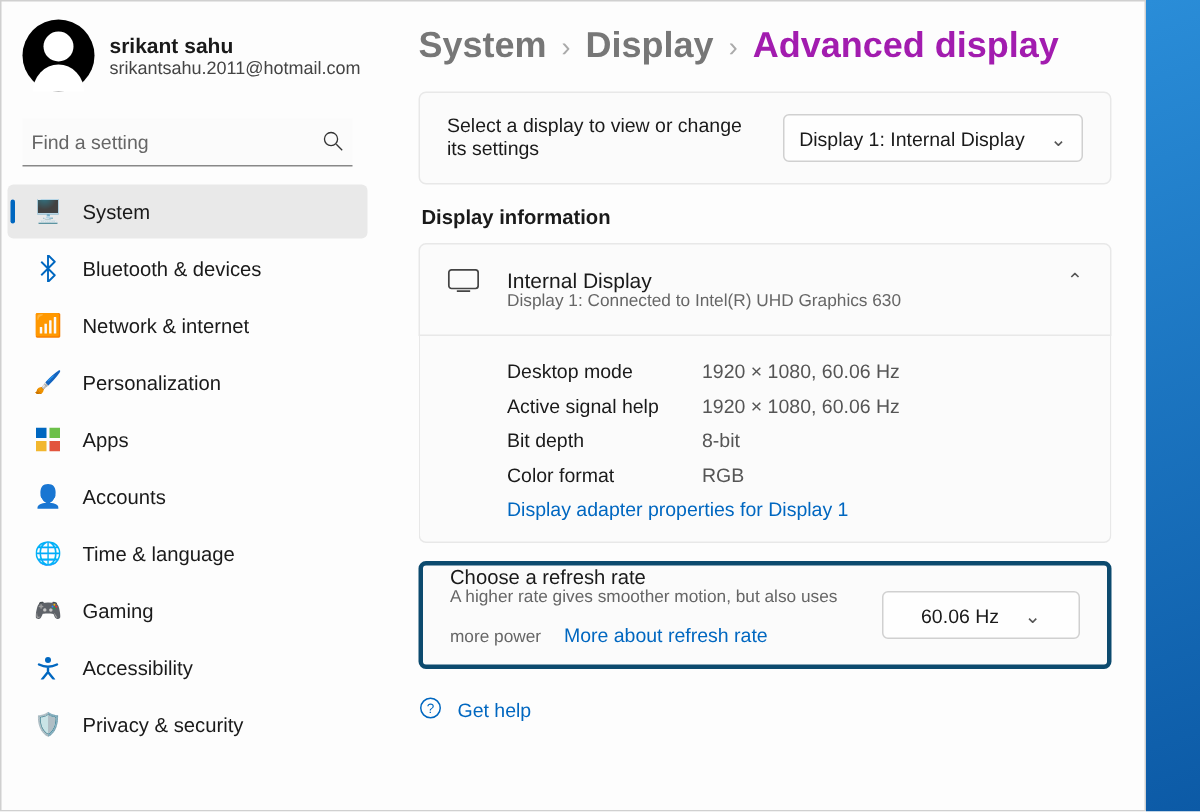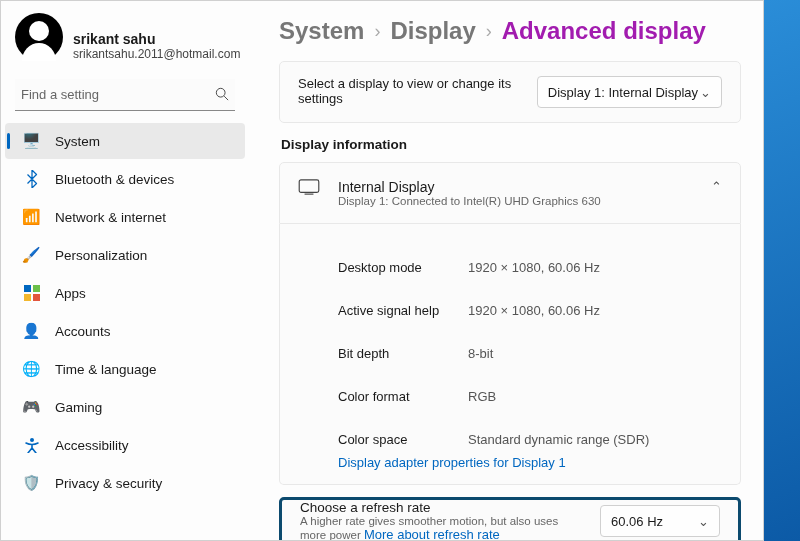--- a/index.html
+++ b/index.html
@@ -6,21 +6,21 @@
     body { font-family: "Segoe UI", Arial, sans-serif; font-size: 13px; color: #1a1a1a; background: #f9f9f9; width: 800px; height: 541px; overflow: hidden; position: relative; }
     .window { width: 764px; height: 541px; background: #fdfdfd; border: 1px solid #d0d0d0; overflow: hidden; display: flex; flex-direction: column; }
     .titlebar { height: 30px; display: flex; align-items: center; padding: 0 6px; }
     .back { width: 24px; height: 24px; display: flex; align-items: center; justify-content: center; cursor: pointer; }
     .title { font-size: 12px; margin-left: 10px; flex: 1; }
     .winctrls { display: flex; gap: 0; }
     .winbtn { width: 44px; height: 28px; display: flex; align-items: center; justify-content: center; cursor: pointer; color: #333; }
     .winbtn svg { width: 10px; height: 10px; }
     .body { flex: 1; display: flex; overflow: hidden; }
     .sidebar { width: 250px; padding: 8px 6px 0 4px; display: flex; flex-direction: column; overflow-y: auto; }
-    .profile { display: flex; align-items: flex-end; padding: 4px 10px 10px 10px; }
+    .profile { display: flex; align-items: center; padding: 4px 10px 10px 10px; }
     .avatar { width: 48px; height: 48px; border-radius: 50%; background: #000; position: relative; margin-right: 10px; flex-shrink: 0; }
     .avatar::before { content:""; position:absolute; width:20px; height:20px; background:#fff; border-radius:50%; top:8px; left:14px; }
     .avatar::after { content:""; position:absolute; width:34px; height:18px; background:#fff; border-radius:50% 50% 0 0 / 100% 100% 0 0; bottom:0; left:7px; }
     .pname { font-size: 14px; font-weight: 600; }
     .pemail { font-size: 12px; color: #444; }
     .search { margin: 8px 10px 12px 10px; position: relative; }
     .search input { width: 100%; height: 32px; border: none; border-bottom: 1px solid #888; background: #fbfbfb; padding: 0 28px 0 6px; font-size: 13px; outline: none; }
     .search input::placeholder { color: #666; }
     .search .sicon { position: absolute; right: 6px; top: 8px; color: #333; }
     .nav { display: flex; flex-direction: column; gap: 2px; }
@@ -28,31 +28,31 @@
     .nav-item.active { background: #e9e9e9; }
     .nav-item.active::before { content:""; position:absolute; left:2px; top:10px; width:3px; height:16px; background:#0067c0; border-radius:2px; }
     .nav-icon { width: 18px; height: 18px; margin-right: 14px; display: flex; align-items: center; justify-content: center; font-size: 15px; }
     .main { flex: 1; padding: 16px 22px 0 28px; overflow-y: auto; }
     .crumbs { font-size: 24px; font-weight: 600; color: #777; display: flex; align-items: center; gap: 10px; margin-bottom: 16px; }
     .crumbs .cur { color: #a21caf; text-align: center; }
     .crumbs .sep { font-weight: normal; color: #aaa; font-size: 18px; }
     .card { background: #fbfbfb; border: 1px solid #e8e8e8; border-radius: 5px; padding: 14px 18px; margin-bottom: 14px; }
     .selrow { display: flex; align-items: flex-start; justify-content: space-between; gap: 18px; }
     .sellabel { font-size: 13px; flex: 1; }
-    .dropdown { height: 32px; border: 1px solid #d0d0d0; border-radius: 4px; background: #fefefe; display: flex; align-items: center; padding: 0 10px; font-size: 13px; gap: 2px; cursor: pointer; }
+    .dropdown { height: 32px; border: 1px solid #d0d0d0; border-radius: 4px; background: #fefefe; display: flex; align-items: center; padding: 0 10px; font-size: 13px; gap: 17px; cursor: pointer; }
     .dropdown .chev { color: #555; }
     .section-label { font-size: 13.5px; font-weight: 700; margin: 6px 0 10px 2px; }
     .expand { display: flex; align-items: flex-start; padding: 16px 18px; background: #fbfbfb; border: 1px solid #e8e8e8; border-radius: 5px 5px 0 0; cursor: pointer; }
     .exp-icon { width: 22px; margin-right: 18px; color: #444; }
     .exp-body { flex: 1; }
     .exp-title { font-size: 14px; }
     .exp-sub { font-size: 11.5px; color: #666; }
     .exp-chev { color: #555; }
     .details { background: #fbfbfb; border: 1px solid #e8e8e8; border-top: none; border-radius: 0 0 5px 5px; padding: 12px 18px 14px 58px; margin-bottom: 12px; }
-    .drow { display: flex; font-size: 13px; padding: 4px 0; margin-top: 20px; }
+    .drow { display: flex; font-size: 13px; padding: 4px 0; }
     .dlabel { width: 130px; }
     .dval { color: #555; }
     .link { color: #0067c0; cursor: pointer; font-size: 13px; margin-top: 4px; display: inline-block; }
     .rrow { display: flex; align-items: center; justify-content: space-between; padding: 0 18px; background: #fbfbfb; border: 3px solid #0c4a6e; border-radius: 5px; gap: 18px; }
     .rrow .rbody { flex: 1; }
     .rtitle { font-size: 13.5px; }
     .rsub { font-size: 11.5px; color: #666; }
     .helprow { display: flex; align-items: center; gap: 10px; margin-top: 18px; padding-bottom: 6px; }
     .desk-bg { position: absolute; right: 0; top: 0; width: 36px; height: 541px; background: linear-gradient(160deg, #2a8dd8 0%, #0c5aa6 100%); z-index: -1; }
   </style>
@@ -180,34 +180,31 @@
             <div class="dval">1920 × 1080, 60.06 Hz</div>
           </div><div class="drow">
             <div class="dlabel">Active signal help</div>
             <div class="dval">1920 × 1080, 60.06 Hz</div>
           </div><div class="drow">
             <div class="dlabel">Bit depth</div>
             <div class="dval">8-bit</div>
           </div><div class="drow">
             <div class="dlabel">Color format</div>
             <div class="dval">RGB</div>
-          </div><div class="drow">
-            <div class="dlabel">Color space</div>
-            <div class="dval">Standard dynamic range (SDR)</div>
           </div><span class="link">Display adapter properties for Display 1</span>
       </div>
 
       <div class="rrow">
         <div class="rbody">
           <div class="rtitle">Choose a refresh rate</div>
           <div class="rsub">
-            <span>A higher rate gives smoother motion, but also uses more power </span><span class="link" style="margin:0">More about refresh rate</span>
-          </div>
-        </div>
-        <div class="dropdown" style="width:120px;justify-content:space-between">
+            <span>A higher rate gives smoother motion, but also uses more power </span><span class="link" style="margin:12px">More about refresh rate</span>
+          </div>
+        </div>
+        <div class="dropdown" style="width:132px;justify-content:center">
           <span>60.06 Hz</span>
           <span class="chev">⌄</span>
         </div>
       </div>
 
       <div class="helprow">
         <span>
           <svg width="16" height="16" viewBox="0 0 16 16">
               <circle cx="8" cy="8" r="6.5" stroke="#0067c0" fill="none"></circle>
               <text x="8" y="11" text-anchor="middle" font-size="9" fill="#0067c0">?</text>

